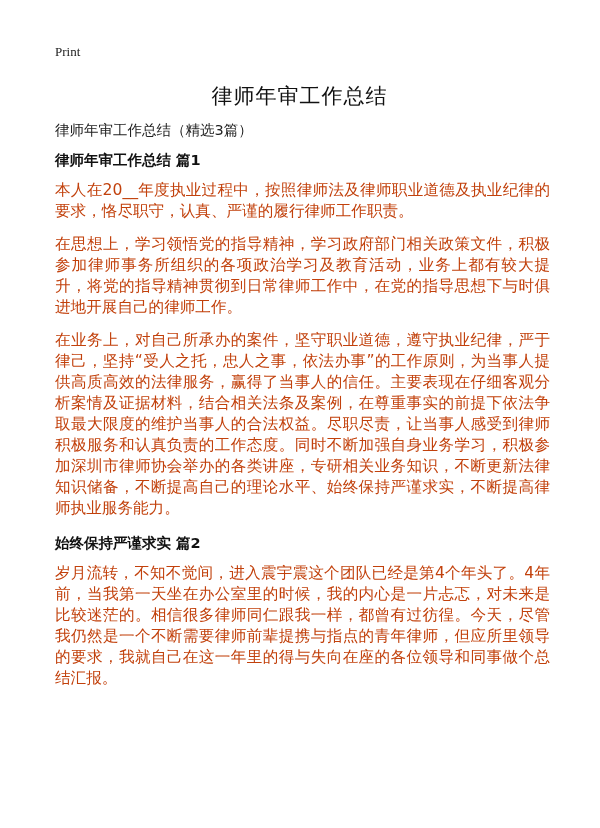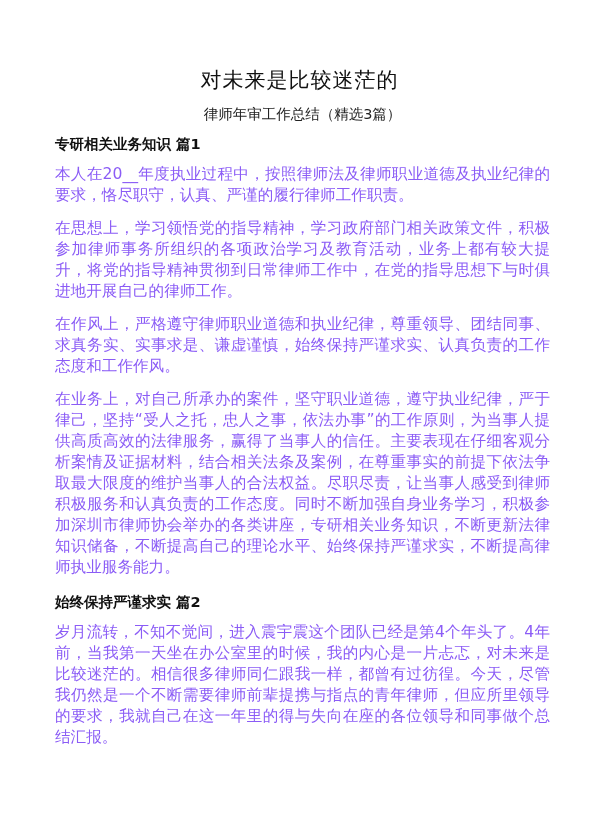--- a/index.html
+++ b/index.html
@@ -36,55 +36,54 @@
       line-height: 28px;
       letter-spacing: 1px;
       color: #111;
       padding-right: 6px;
     }
     .subtitle {
       font-size: 14.5px;
       line-height: 20px;
       margin: 10px 0 0 0;
       color: #222;
-      text-align: center;
     }
     .section-heading {
       font-size: 14.5px;
       font-weight: bold;
       line-height: 20px;
       margin: 10px 0 0 0;
       color: #111;
     }
     .para {
       font-size: 15.6px;
       line-height: 21px;
       margin: 12px 0 0 0;
-      color: #8b5cf6;
+      color: #c2410c;
       text-align: justify;
       word-break: break-all;
     }
     .para.first {
       margin-top: 10px;
     }
   </style>
 </head>
 <body>
 
 <div class="page">
+  <p class="print-label">Print</p>
 
-  <h1 class="doc-title">对未来是比较迷茫的</h1>
+  <h1 class="doc-title">律师年审工作总结</h1>
 
   <p class="subtitle">律师年审工作总结（精选3篇）</p>
 
   <section>
-    <h2 class="section-heading">专研相关业务知识 篇1</h2>
+    <h2 class="section-heading">律师年审工作总结 篇1</h2>
     <p class="para first">本人在20__年度执业过程中，按照律师法及律师职业道德及执业纪律的要求，恪尽职守，认真、严谨的履行律师工作职责。</p>
     <p class="para">在思想上，学习领悟党的指导精神，学习政府部门相关政策文件，积极参加律师事务所组织的各项政治学习及教育活动，业务上都有较大提升，将党的指导精神贯彻到日常律师工作中，在党的指导思想下与时俱进地开展自己的律师工作。</p>
-    <p class="para">在作风上，严格遵守律师职业道德和执业纪律，尊重领导、团结同事、求真务实、实事求是、谦虚谨慎，始终保持严谨求实、认真负责的工作态度和工作作风。</p>
     <p class="para">在业务上，对自己所承办的案件，坚守职业道德，遵守执业纪律，严于律己，坚持“受人之托，忠人之事，依法办事”的工作原则，为当事人提供高质高效的法律服务，赢得了当事人的信任。主要表现在仔细客观分析案情及证据材料，结合相关法条及案例，在尊重事实的前提下依法争取最大限度的维护当事人的合法权益。尽职尽责，让当事人感受到律师积极服务和认真负责的工作态度。同时不断加强自身业务学习，积极参加深圳市律师协会举办的各类讲座，专研相关业务知识，不断更新法律知识储备，不断提高自己的理论水平、始终保持严谨求实，不断提高律师执业服务能力。</p>
   </section>
 
   <section>
     <h2 class="section-heading" style="margin-top:14px;">始终保持严谨求实 篇2</h2>
     <p class="para first">岁月流转，不知不觉间，进入震宇震这个团队已经是第4个年头了。4年前，当我第一天坐在办公室里的时候，我的内心是一片忐忑，对未来是比较迷茫的。相信很多律师同仁跟我一样，都曾有过彷徨。今天，尽管我仍然是一个不断需要律师前辈提携与指点的青年律师，但应所里领导的要求，我就自己在这一年里的得与失向在座的各位领导和同事做个总结汇报。</p>
 
   </section>
 </div>
 

